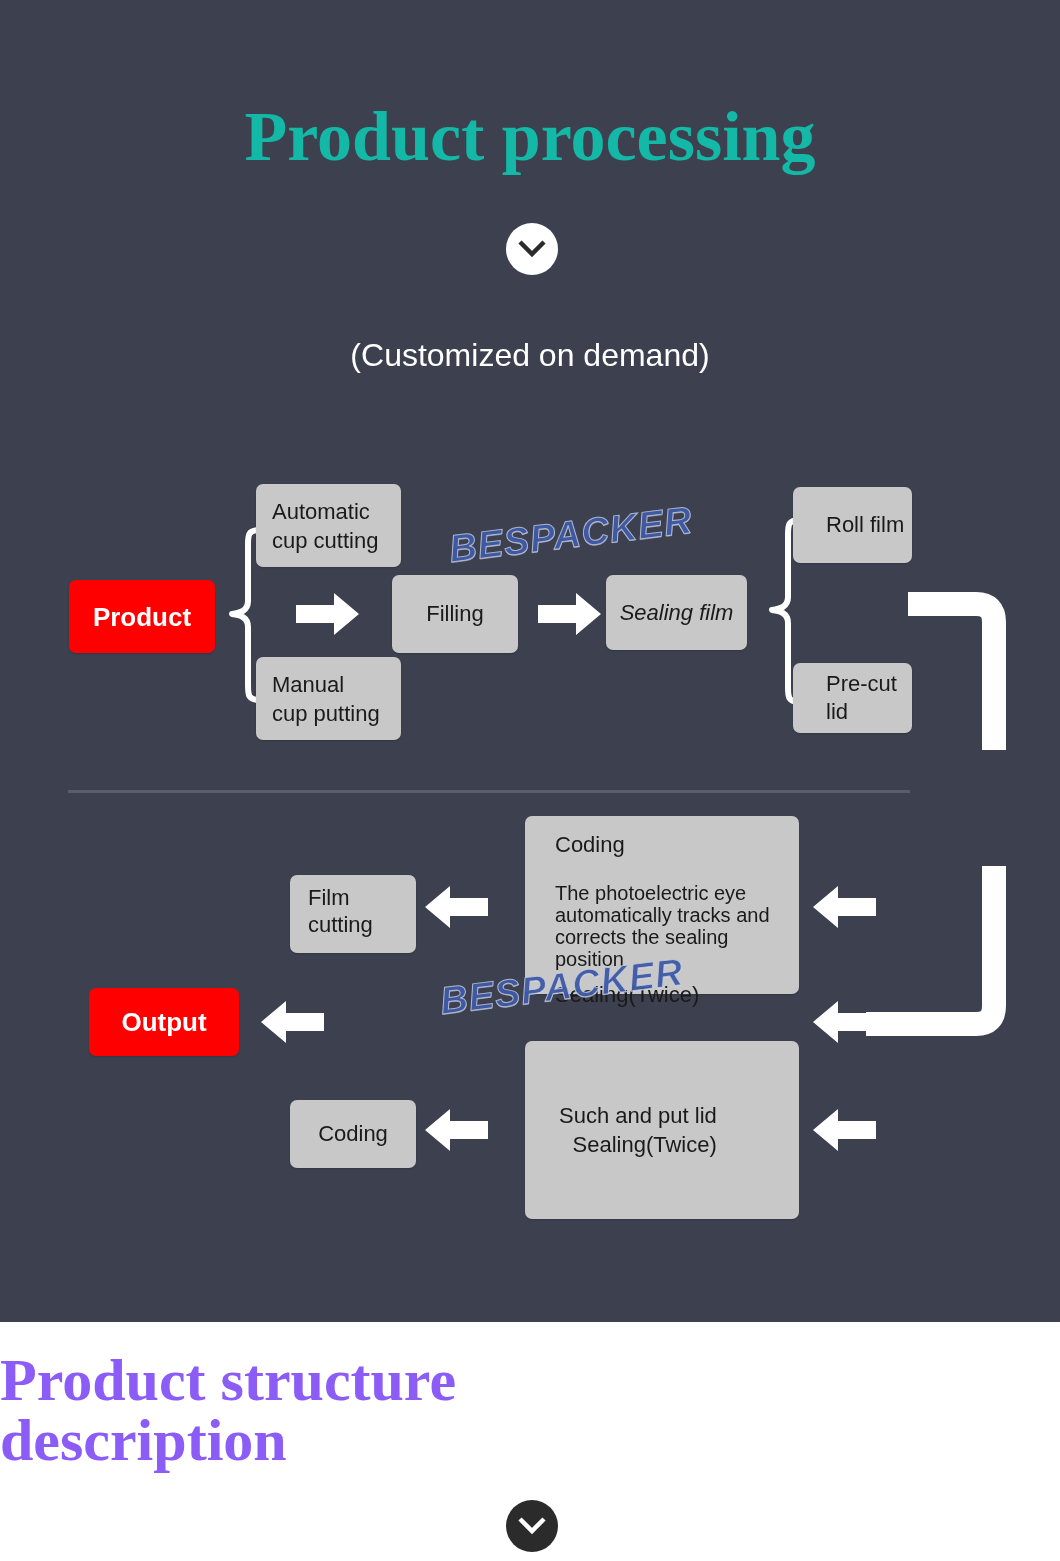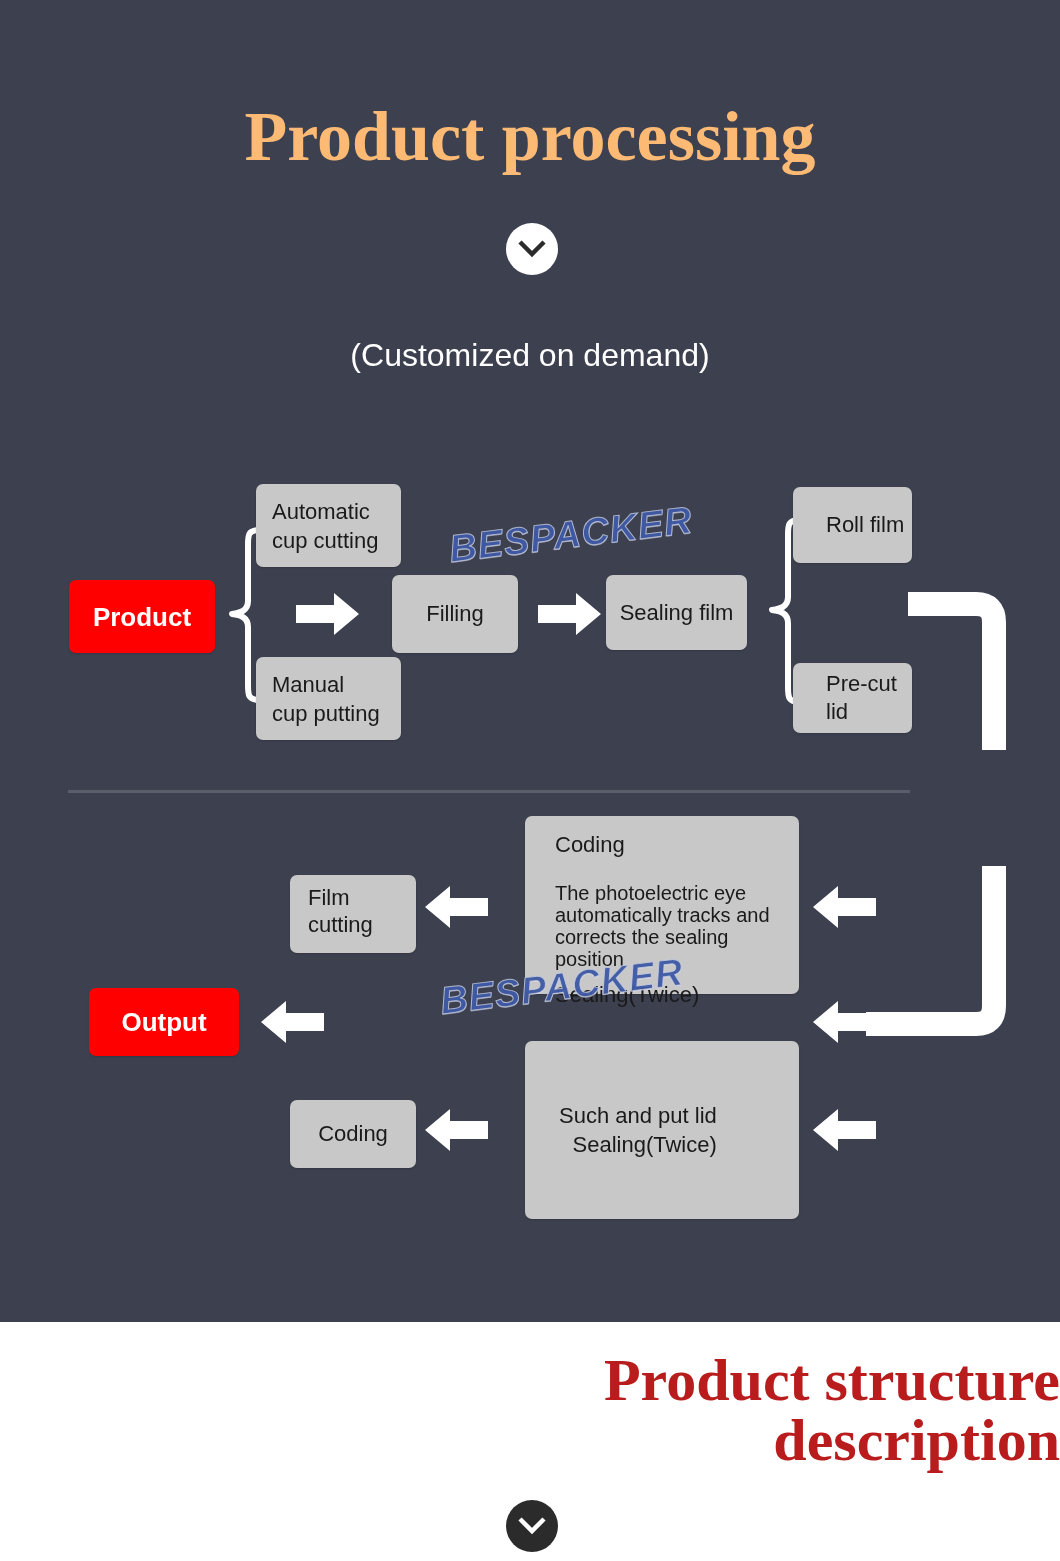--- a/index.html
+++ b/index.html
@@ -18,21 +18,21 @@
     background:#3d414f;
     overflow:hidden;
   }
   .hero-title{
     position:absolute;left:0;top:96px;width:1060px;
     text-align:center;
     font-family:"Liberation Serif", serif;
     font-weight:bold;
     font-size:70px;
     line-height:82px;
-    color:#fdba74;
+    color:#14b8a6;
     letter-spacing:0px;
   }
   .chev-circle{
     position:absolute;
     width:52px;height:52px;border-radius:50%;
     display:flex;align-items:center;justify-content:center;
   }
   .chev-circle.light{background:#ffffff;}
   .chev-circle.dark{background:#2b2b2b;}
   .chev-circle svg{display:block;}
@@ -106,26 +106,26 @@
   #wm1{left:452px;top:528px;}
   #wm2{left:443px;top:980px;}
 
   
   .white-section{
     position:absolute;left:0;top:1322px;width:1060px;height:239px;
     background:#ffffff;
   }
   .sec2-title{
     position:absolute;left:0;top:28px;width:1060px;
-    text-align:right;
+    text-align:left;
     font-family:"Liberation Serif", serif;
     font-weight:bold;
     font-size:60px;
     line-height:60px;
-    color:#b91c1c;
+    color:#8b5cf6;
   }
   #sec2-chev{left:506px;top:1500px;}
 </style>
 </head>
 <body>
 
 <div id="page">
 
   <div class="dark-section">
 
@@ -166,21 +166,21 @@
       </div>
 
       <div class="node center" style="left:392px;top:575px;width:126px;height:78px;">Filling</div>
 
       <div class="arrow" style="left:538px;top:592px;">
         <svg width="64" height="44" viewBox="0 0 64 44" aria-hidden="true">
           <path d="M0 13 L38 13 L38 1 L63 22 L38 43 L38 31 L0 31 Z" fill="#ffffff"></path>
         </svg>
       </div>
 
-      <div class="node center" style="left:606px;top:575px;width:141px;height:75px;">Sealing film</div>
+      <div class="node center" style="left:606px;top:575px;width:141px;height:75px;font-style:italic;">Sealing film</div>
 
       <div class="brace" style="left:758px;top:515px;">
         <svg width="46" height="192" viewBox="0 0 46 192" aria-hidden="true">
           <path d="M42 5 C30 5 30 10 30 20 L30 82 C30 92 22 94 14 95 C22 96 30 98 30 108 L30 172 C30 182 30 187 42 187" fill="none" stroke="#ffffff" stroke-width="6" stroke-linecap="round" stroke-linejoin="round"></path>
         </svg>
       </div>
 
       <div class="node leftpad" style="left:793px;top:487px;width:119px;height:76px;">Roll film</div>
 
       <div class="node leftpad" style="left:793px;top:663px;width:119px;height:70px;">Pre-cut lid</div>

